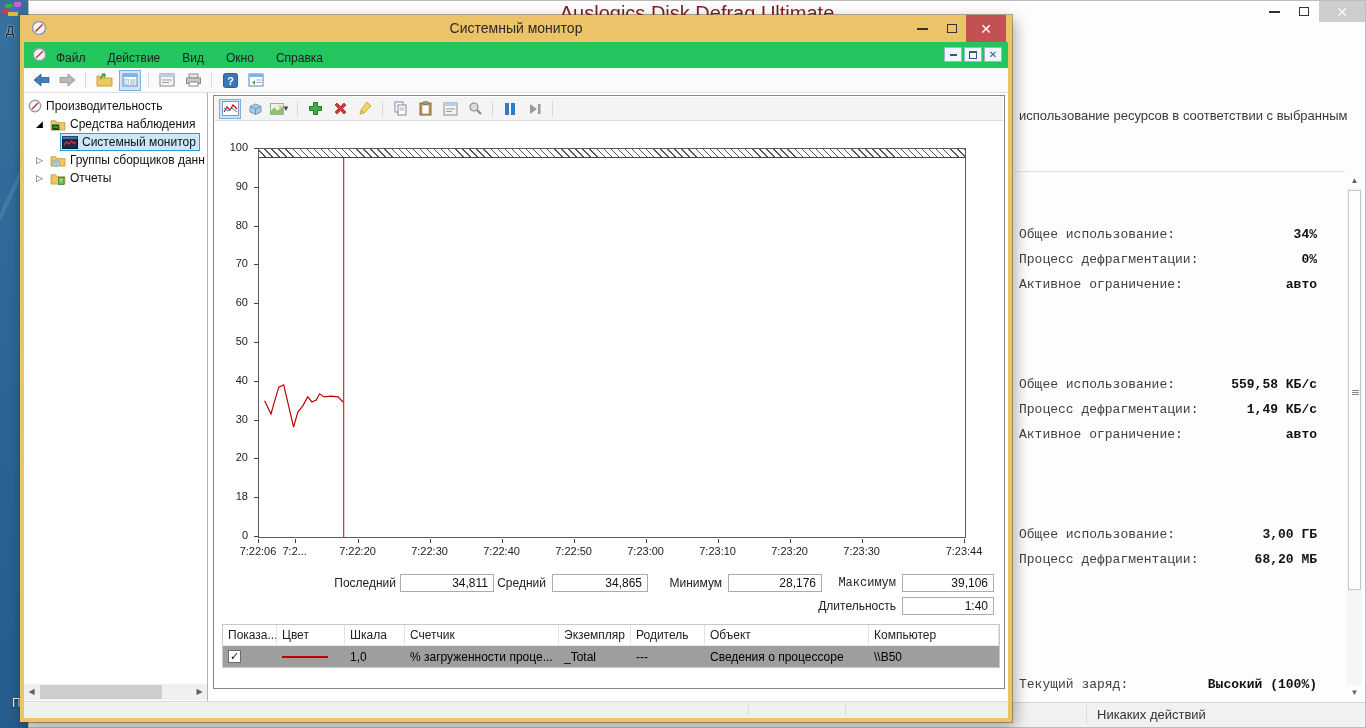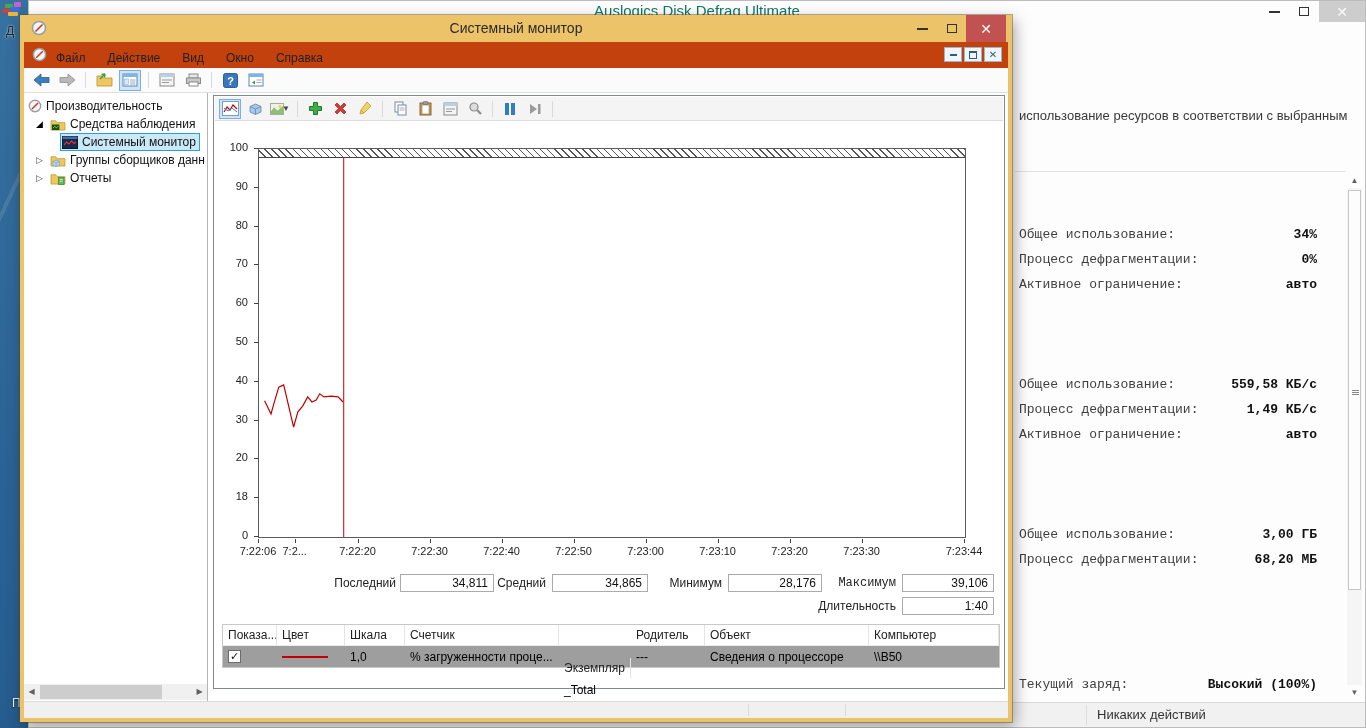--- a/index.html
+++ b/index.html
@@ -10,21 +10,21 @@
   .desktop { position:absolute; inset:0;
     background: linear-gradient(155deg, #36719f 0%, #2b6295 35%, #245a8c 60%, #1e4f7d 100%); }
   .desktop::after { content:""; position:absolute; inset:0;
     background: repeating-linear-gradient(115deg, rgba(255,255,255,0) 0 90px, rgba(255,255,255,.10) 90px 94px, rgba(255,255,255,0) 94px 260px); }
   .desk-icon { position:absolute; left:2px; top:1px; width:22px; height:18px; z-index:1; }
   .desk-icon i { position:absolute; border-radius:1px; }
   .desk-label { position:absolute; z-index:1; color:#222; font-size:12px; text-shadow:0 0 2px #fff; }
 
   
   .bgwin { position:absolute; left:28px; top:0; width:1338px; height:728px; background:#fdfdfd; border:1px solid #bcbcbc; }
-  .bgwin-title { position:absolute; top:1px; left:0; right:0; text-align:center; font-size:15px; color:#0f766e; }
+  .bgwin-title { position:absolute; top:1px; left:0; right:0; text-align:center; font-size:20px; color:#7f1d1d; }
   .bgwin-controls { position:absolute; top:0; right:0; display:flex; height:21px; }
   .bgwin-controls .wbtn { width:30px; display:flex; align-items:center; justify-content:center; color:#333; }
   .bgwin-controls .wbtn.close { width:46px; background:#cdcdcd; color:#fafafa; font-size:14px; }
   .g-min { width:11px; height:0; border-bottom:2px solid #333; }
   .g-restore { position:relative; width:10px; height:9px; }
   .g-restore::before { content:""; position:absolute; right:0; top:0; width:8px; height:7px; border:1px solid #333; }
   .g-restore::after { content:""; position:absolute; left:0; bottom:0; width:8px; height:7px; border:1px solid #333; background:#fdfdfd; }
   .bg-header-text { position:absolute; left:990px; top:107px; font-size:13px; color:#3a3a3a; white-space:nowrap; }
   .bg-divider { position:absolute; left:986px; right:20px; top:170px; border-top:1px solid #e2e2e2; }
   .bg-row { position:absolute; left:990px; right:48px; height:20px;font-family:Liberation Mono, monospace; }
@@ -48,21 +48,21 @@
   .pm { position:absolute; left:20px; top:15px; width:992px; height:707px; background:#fff;
     border:4px solid #ecc368; border-top:none; box-shadow:0 0 0 1px rgba(90,70,20,.45), 3px 5px 14px rgba(0,0,0,.35); z-index:5; }
   .pm-titlebar { position:absolute; left:0; right:0; top:0; height:27px; background:#ecc368; }
   .pm-titlebar .app-icon { position:absolute; left:7px; top:5px; }
   .pm-title { position:absolute; left:0; right:0; top:5px; text-align:center; font-size:14px; color:#2b2b2b; }
   .pm-caption-btns { position:absolute; right:2px; top:0; height:100%; display:flex; align-items:stretch; }
   .pm-caption-btns .cbtn { width:29px; display:flex; align-items:center; justify-content:center; color:#333; }
   .pm-caption-btns .cbtn.close { width:40px; background:#c25251; color:#fff; font-size:14px; }
   .g-max { width:10px; height:9px; border:1px solid #333; }
 
-  .pm-menubar { position:absolute; left:0; right:0; top:27px; height:33px; background:#c2410c; border-bottom:1px solid #ececec; }
+  .pm-menubar { position:absolute; left:0; right:0; top:27px; height:33px; background:#22c55e; border-bottom:1px solid #ececec; }
   .pm-menubar .app-icon { position:absolute; left:8px; top:5px; }
   .menu-items { position:absolute; left:32px; top:0; height:100%; display:flex; align-items:center; gap:22px; font-size:12px; color:#222; }
   .menu-items span { cursor:default; }
   .mdi-btns { position:absolute; right:6px; top:5px; display:flex; gap:2px; }
   .mdi-btns .mbtn { width:18px; height:15px; border:1px solid #9ab6cf; background:#eef5fb; display:flex; align-items:center; justify-content:center; color:#365a77; font-size:10px; }
   .g-min-s { width:7px; height:0; border-bottom:2px solid #365a77; }
   .g-restore-s { position:relative; width:8px; height:8px; }
   .g-restore-s::before { content:""; position:absolute; right:0; top:0; width:6px; height:5px; border:1px solid #365a77; }
   .g-restore-s::after { content:""; position:absolute; left:0; bottom:0; width:6px; height:5px; border:1px solid #365a77; background:#eef5fb; }
 
@@ -105,21 +105,21 @@
 
   .stat-label { position:absolute; font-size:12px; color:#222; text-align:right; height:18px; line-height:18px; }
   .stat-box { position:absolute; height:18px; line-height:17px; border:1px solid #ababab; background:#fff; text-align:right; padding-right:5px; font-size:12px; color:#111; }
 
   .legend { position:absolute; left:8px; top:528px; width:778px; border:1px solid #c8c8c8; background:#fff; }
   .legend-header, .legend-row { display:flex; height:21px; align-items:flex-start; }
   .legend-header { border-bottom:1px solid #ececec; color:#222; }
   .lcell { height:100%; display:flex; align-items:center; padding-left:5px; overflow:hidden; white-space:nowrap; font-size:12px; }
   .legend-header .lcell { border-right:1px solid #e4e4e4; }
   .legend-row { background:#9e9e9e; color:#000; }
-  .c0{width:54px;} .c1{width:68px;} .c2{width:60px;} .c3{width:154px;} .c4{width:72px;margin-top:33px;} .c5{width:74px;} .c6{width:164px;} .c7{flex:1;}
+  .c0{width:54px;} .c1{width:68px;} .c2{width:60px;} .c3{width:154px;} .c4{width:72px;} .c5{width:74px;} .c6{width:164px;} .c7{flex:1;}
   .chk { width:13px; height:13px; background:#fff; border:1px solid #6b6b6b; font-size:11px; line-height:11px; text-align:center; color:#111; }
   .swatch { width:46px; height:0; border-top:2px solid #c00000; }
 
   .icon-svg { display:block; }
 </style>
 </head>
 <body>
 
 <div class="desktop">
   <div class="desk-icon">

